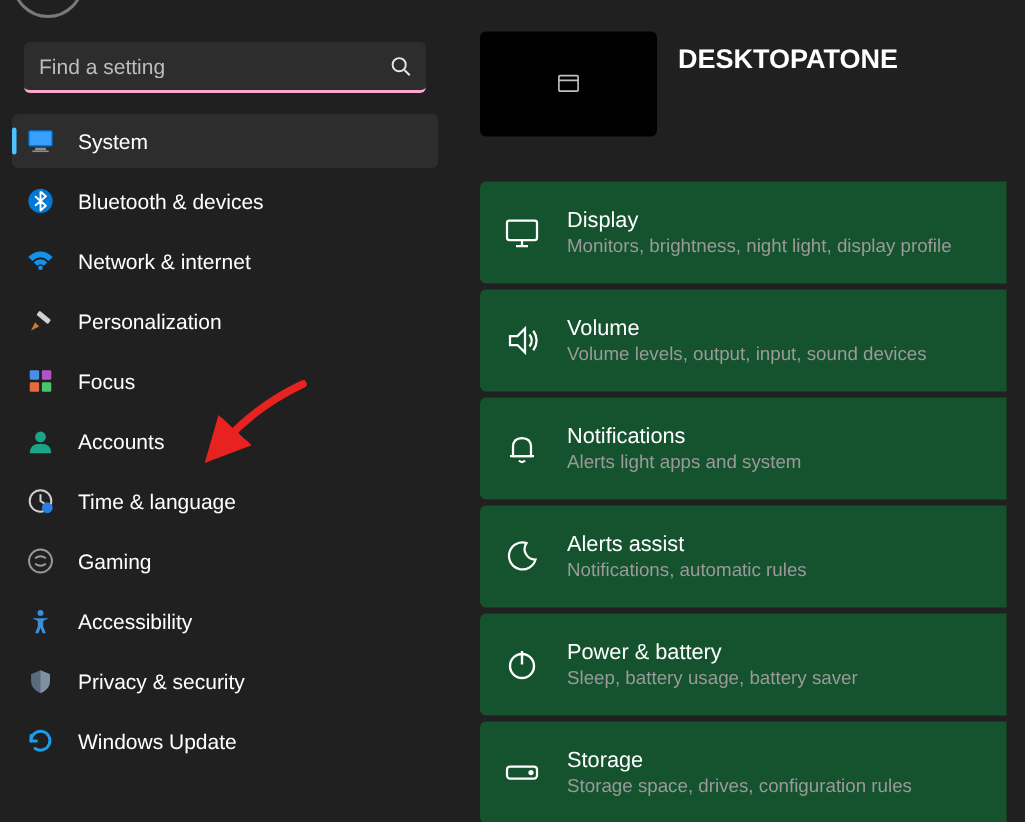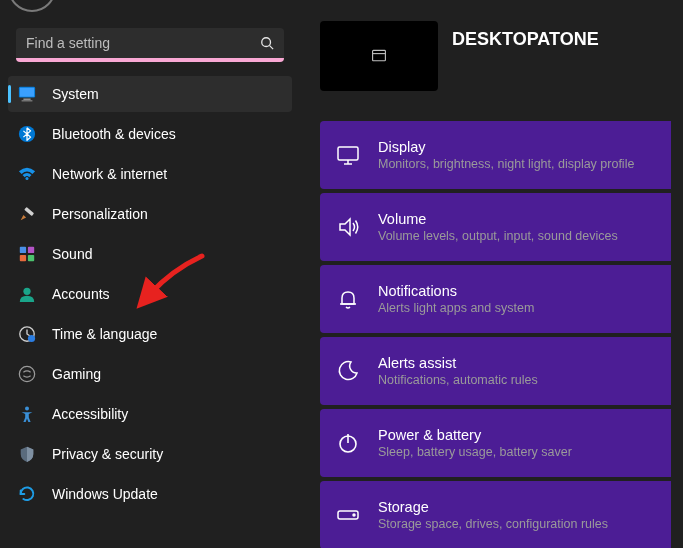--- a/index.html
+++ b/index.html
@@ -20,21 +20,21 @@
     padding: 0 8px 8px 8px;
   }
   .search-wrap {
     padding: 28px 8px 0 8px;
     margin-bottom: 14px;
   }
   .search {
     position: relative;
     background: #2d2d2d;
     border-radius: 4px;
-    border-bottom: 4px solid #f9a8d4;
+    border-bottom: 2px solid #f9a8d4;
     height: 34px;
   }
   .search input {
     width: 100%;
     height: 100%;
     background: transparent;
     border: none;
     outline: none;
     color: #cfcfcf;
     font-size: 14px;
@@ -112,21 +112,21 @@
   }
   .device-thumb svg { width: 16px; height: 16px; }
   .device-name {
     font-size: 18px;
     font-weight: 600;
     color: #ffffff;
     padding-top: 8px;
   }
   .card-list { display: flex; flex-direction: column; gap: 4px; }
   .card {
-    background: #4c1d95;
+    background: #14532d;
     border-radius: 4px 0 0 4px;
     height: 68px;
     display: flex;
     align-items: center;
     gap: 18px;
     padding: 0 16px;
     cursor: pointer;
   }
   .card-icon {
     width: 24px; height: 24px;
@@ -235,21 +235,21 @@
 
       <div class="nav-item">
         <span class="nav-icon">
           <svg viewBox="0 0 20 20">
               <rect x="2" y="2" width="7" height="7" rx="1" fill="#4a8fe7"></rect>
               <rect x="11" y="2" width="7" height="7" rx="1" fill="#b453c6"></rect>
               <rect x="2" y="11" width="7" height="7" rx="1" fill="#e66a3c"></rect>
               <rect x="11" y="11" width="7" height="7" rx="1" fill="#4cc26e"></rect>
             </svg>
         </span>
-        <span class="nav-label">Sound</span>
+        <span class="nav-label">Focus</span>
       </div>
 
       <div class="nav-item">
         <span class="nav-icon">
           <svg viewBox="0 0 20 20">
               <circle cx="10" cy="7" r="4" fill="#1aa58a"></circle>
               <path d="M2 19 Q2 12 10 12 Q18 12 18 19 Z" fill="#1aa58a"></path>
             </svg>
         </span>
         <span class="nav-label">Accounts</span>

